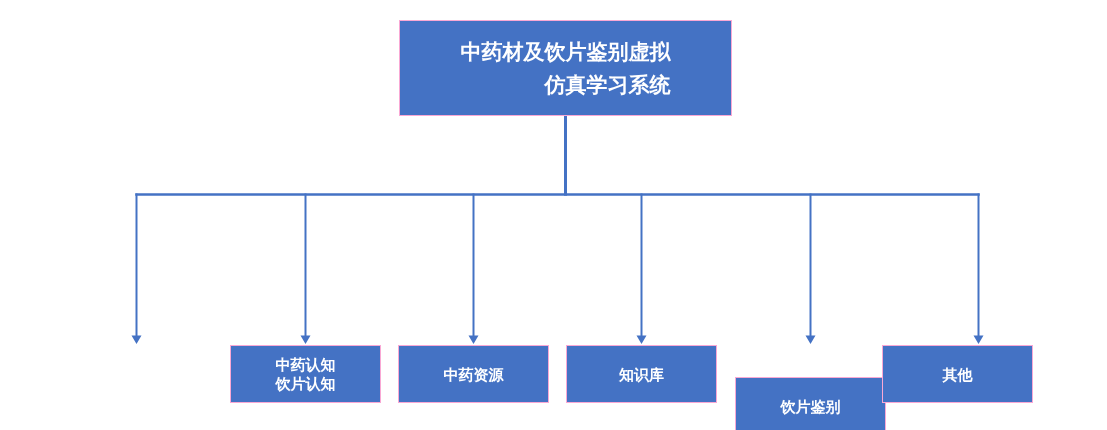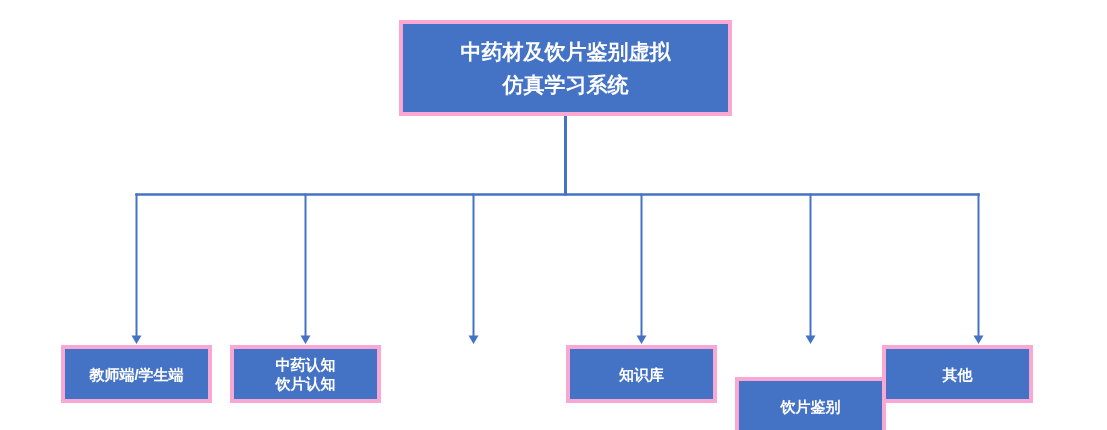--- a/index.html
+++ b/index.html
@@ -20,27 +20,27 @@
     left: 0;
     top: 0;
     width: 1107px;
     height: 430px;
     pointer-events: none;
   }
   .node {
     position: absolute;
     box-sizing: border-box;
     background: #4472C4;
-    border: 4px solid #f9a8d4;
+    border: 1px solid #f9a8d4;
     color: #ffffff;
     font-weight: bold;
     display: flex;
     align-items: center;
     justify-content: center;
-    text-align: center;
+    text-align: right;
     white-space: pre-line;
   }
   .node-root {
     left: 399px;
     top: 20px;
     width: 333px;
     height: 96px;
     font-size: 21px;
     line-height: 33px;
   }
@@ -82,26 +82,26 @@
     <polygon points="636.5,335.5 646.5,335.5 641.5,344" fill="#4472C4"></polygon>
     <polygon points="805.5,335.5 815.5,335.5 810.5,344" fill="#4472C4"></polygon>
     <polygon points="973.5,335.5 983.5,335.5 978.5,344" fill="#4472C4"></polygon>
   </svg>
 
   <div class="node node-root">
     <span>中药材及饮片鉴别虚拟
 仿真学习系统</span>
   </div>
 
-  <div class="node node-child child-0">
-    <span>教师端/学生端</span>
-  </div>
   <div class="node node-child child-1">
     <span>中药认知
 饮片认知</span>
+  </div>
+  <div class="node node-child child-2">
+    <span>中药资源</span>
   </div>
   <div class="node node-child child-3">
     <span>知识库</span>
   </div>
   <div class="node node-child child-4">
     <span>饮片鉴别</span>
   </div>
   <div class="node node-child child-5">
     <span>其他</span>
   </div>

